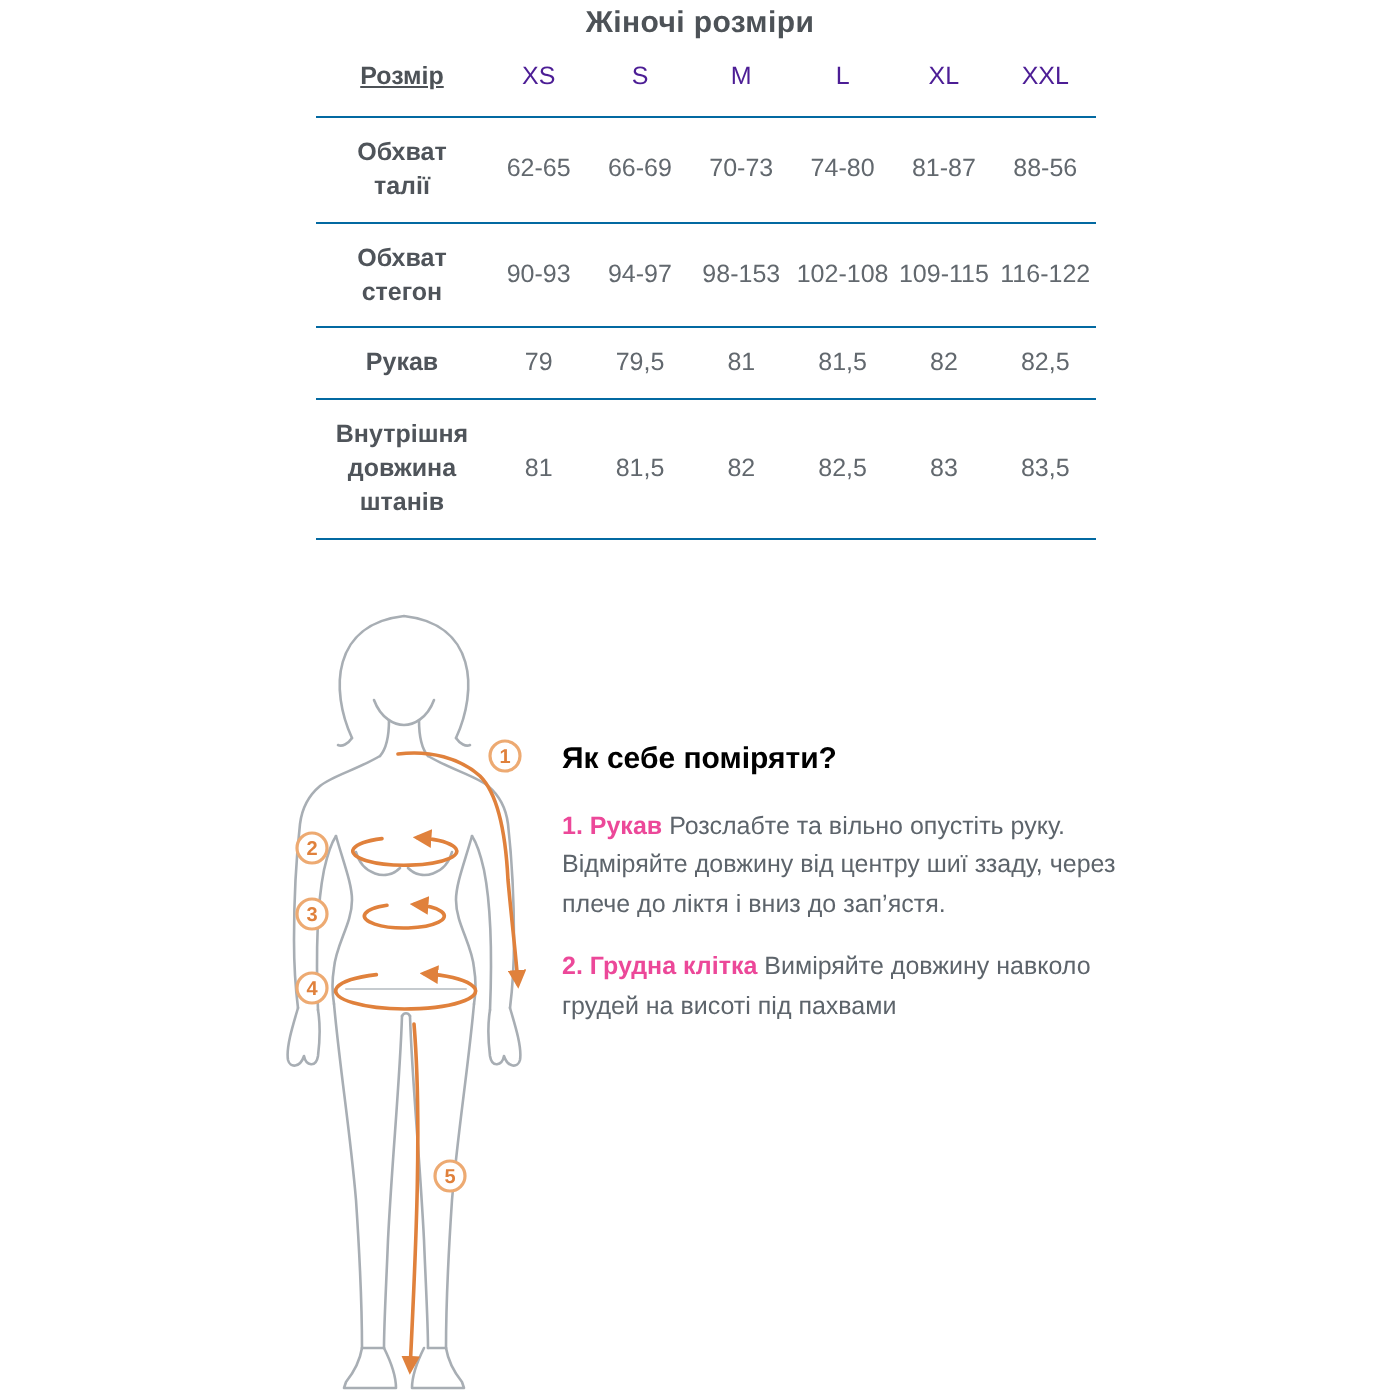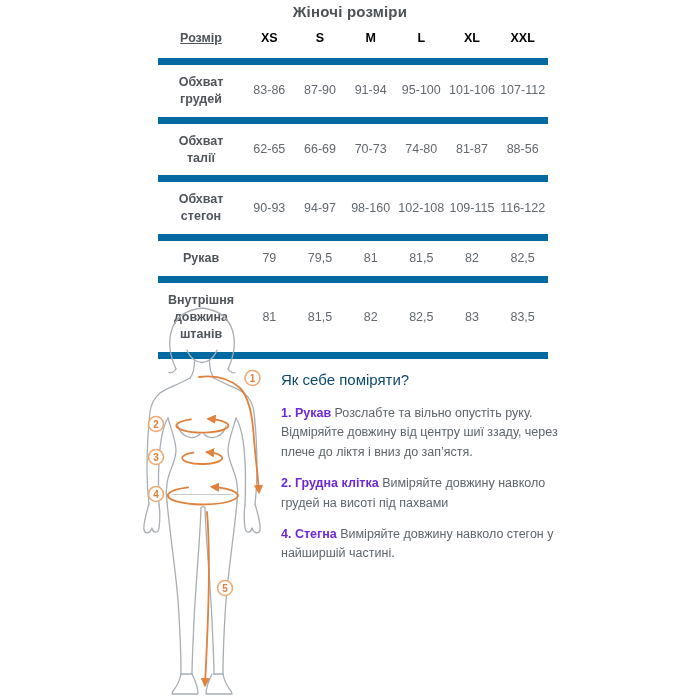--- a/index.html
+++ b/index.html
@@ -18,51 +18,51 @@
   table.size-table{
     position:absolute; left:158px; top:25px; width:390px;
     border-collapse:collapse; table-layout:fixed;
   }
   .size-table col.c-label{ width:86px; }
   .size-table th, .size-table td{
     font-size:12.5px; text-align:center; vertical-align:middle;
     padding:8px 2px; line-height:1.35;
   }
   .size-table thead th{
-    font-weight:bold; color:#000000; padding:5px 2px 11px;
+    font-weight:normal; color:#4c1d95; padding:5px 2px 11px;
   }
   .size-table thead th.size-head{
     font-weight:bold; color:#4d5257; 
   }
   .size-table thead th.size-head span{ text-decoration:underline; cursor:pointer; }
   .size-table tbody th{
     font-weight:bold; color:#4f545a; padding:9px 6px;
   }
   .size-table td{ color:#62686e; }
-  .size-table thead tr, .size-table tbody tr{ border-bottom:7px solid #0369a1; }
+  .size-table thead tr, .size-table tbody tr{ border-bottom:1px solid #0369a1; }
 
   
   svg.figure{ position:absolute; left:128px; top:298px; }
   .outline{ fill:none; stroke:#a8aeb4; stroke-width:1.3; stroke-linecap:round; stroke-linejoin:round; }
   .outline-light{ fill:none; stroke:#c6cbcf; stroke-width:1; stroke-linecap:round; }
   .measure{ fill:none; stroke-width:1.8; stroke-linecap:round; }
   .badge-circle{ fill:#ffffff; stroke-width:1.6; }
   .badge-num{ font-family:"Liberation Sans","DejaVu Sans",sans-serif; font-size:10px; font-weight:bold; text-anchor:middle; }
 
   
   .instructions{
     position:absolute; left:281px; top:371px; width:294px;
   }
   .instructions h2{
-    font-size:15px; font-weight:normal; color:#0c4a6e; margin:0 0 16px;
+    font-size:15px; font-weight:bold; color:#000000; margin:0 0 16px;
   }
   .instructions p{
     font-size:12.5px; line-height:1.55; color:#5d646b; margin:0 0 12px;
   }
-  .instructions p b{ color:#6d28d9; }
+  .instructions p b{ color:#ec4899; }
 </style>
 </head>
 <body>
 
 <div class="page">
 
   <div class="page-title">Жіночі розміри</div>
 
   <table class="size-table">
     <colgroup>
@@ -80,42 +80,33 @@
         <th>XS</th>
         <th>S</th>
         <th>M</th>
         <th>L</th>
         <th>XL</th>
         <th>XXL</th>
       </tr>
     </thead>
     <tbody>
       <tr>
-        <th>Обхват грудей</th>
-        <td>83-86</td>
-        <td>87-90</td>
-        <td>91-94</td>
-        <td>95-100</td>
-        <td>101-106</td>
-        <td>107-112</td>
-      </tr>
-      <tr>
         <th>Обхват талії</th>
         <td>62-65</td>
         <td>66-69</td>
         <td>70-73</td>
         <td>74-80</td>
         <td>81-87</td>
         <td>88-56</td>
       </tr>
       <tr>
         <th>Обхват стегон</th>
         <td>90-93</td>
         <td>94-97</td>
-        <td>98-160</td>
+        <td>98-153</td>
         <td>102-108</td>
         <td>109-115</td>
         <td>116-122</td>
       </tr>
       <tr>
         <th>Рукав</th>
         <td>79</td>
         <td>79,5</td>
         <td>81</td>
         <td>81,5</td>
@@ -212,16 +203,15 @@
         <circle class="badge-circle" cx="225" cy="588" r="7.5" stroke="#edaa72"></circle>
         <text class="badge-num" x="225" y="591.5" fill="#e0813c">5</text>
       </g>
     </g>
   </svg>
 
   <div class="instructions">
     <h2>Як себе поміряти?</h2>
     <p><b>1. Рукав</b><span> Розслабте та вільно опустіть руку. Відміряйте довжину від центру шиї ззаду, через плече до ліктя і вниз до зап’ястя.</span></p>
     <p><b>2. Грудна клітка</b><span> Виміряйте довжину навколо грудей на висоті під пахвами</span></p>
-    <p><b>4. Стегна</b><span> Виміряйте довжину навколо стегон у найширшій частині.</span></p>
   </div>
 
 </div>
 
 </body></html>

